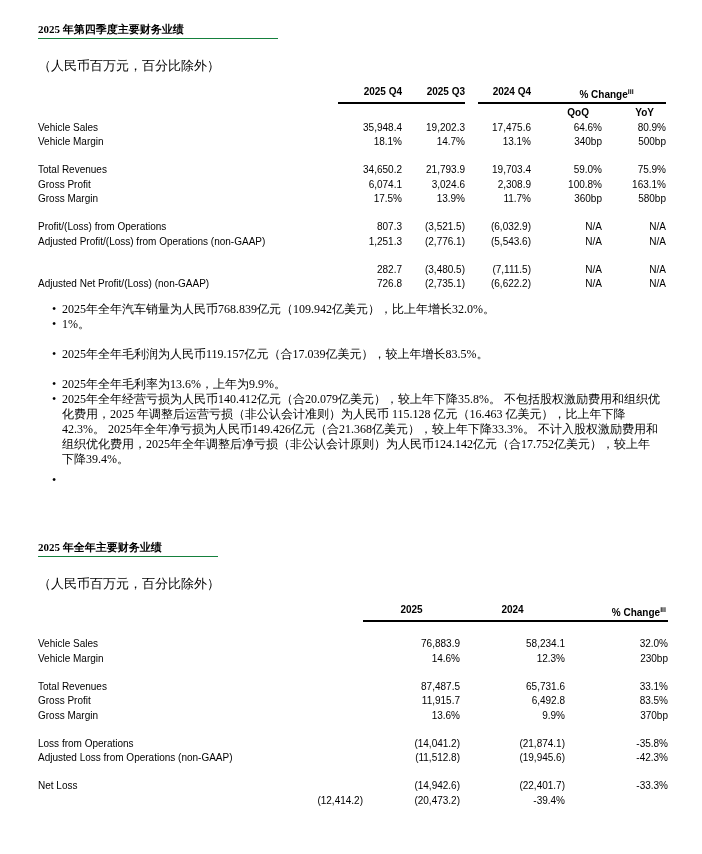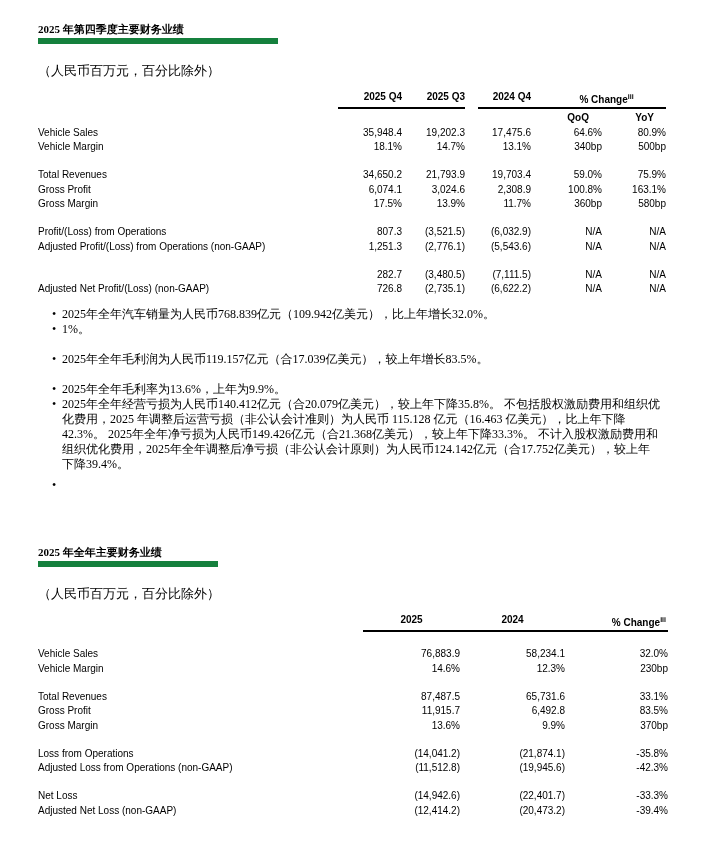--- a/index.html
+++ b/index.html
@@ -1,20 +1,20 @@
 <!DOCTYPE html>
 <html><head>
 <meta charset="utf-8">
 <style>
   * { margin:0; padding:0; box-sizing:border-box; }
   html, body { width:702px; height:854px; }
   body { background:#ffffff; color:#000000; overflow:hidden; }
   .page { width:702px; height:854px; overflow:hidden; padding:22px 34px 0 38px; }
   .heading { font-size:11px; font-weight:bold; font-family:"Liberation Serif","DejaVu Serif",serif; }
-  .hline { display:inline-block; border-bottom:6px solid #15803d; padding-bottom:1px; }
+  .hline { display:inline-block; border-bottom:1px solid #15803d; padding-bottom:1px; }
   .w-h1 { min-width:240px; }
   .w-h2 { min-width:241px; }
   .w-h3 { min-width:180px; }
   .outdent { margin-left:-11px; }
 
   .unit-note { margin-top:18px; font-size:13px; font-family:"Liberation Serif","DejaVu Serif",serif; }
 
   .fin-table { margin-top:10px; width:630px; }
   .trow { display:grid; font-family:"Liberation Sans","DejaVu Sans",sans-serif; font-size:10px; line-height:14.5px; }
   .t1 .trow { grid-template-columns:300px 64px 63px 13px 53px 71px 64px; }
@@ -219,20 +219,19 @@
       <div class="num">-42.3%</div>
     </div>
     <div class="trow srow"></div>
     <div class="trow">
       <div>Net Loss</div>
       <div class="num">(14,942.6)</div>
       <div class="num">(22,401.7)</div>
       <div class="num">-33.3%</div>
     </div>
     <div class="trow">
-      <div>Adjusted Net Loss (non-GAAP)</div>
       <div class="num">(12,414.2)</div>
       <div class="num">(20,473.2)</div>
       <div class="num">-39.4%</div>
     </div>
   </div>
 
 </div>
 
 </body></html>

